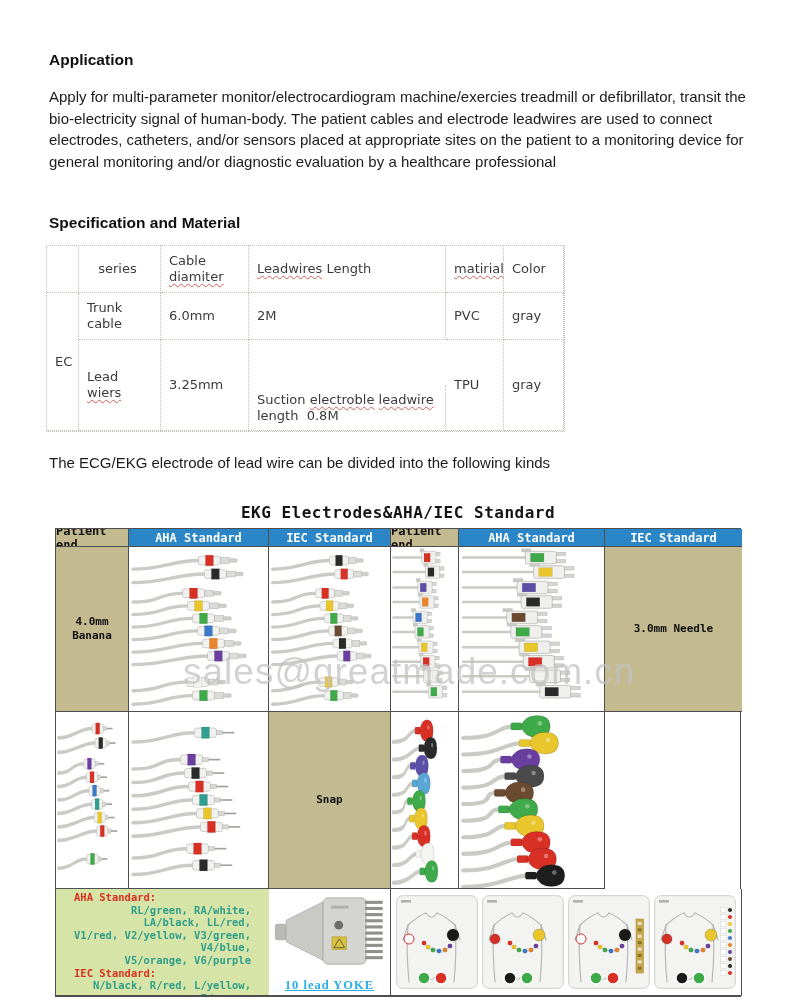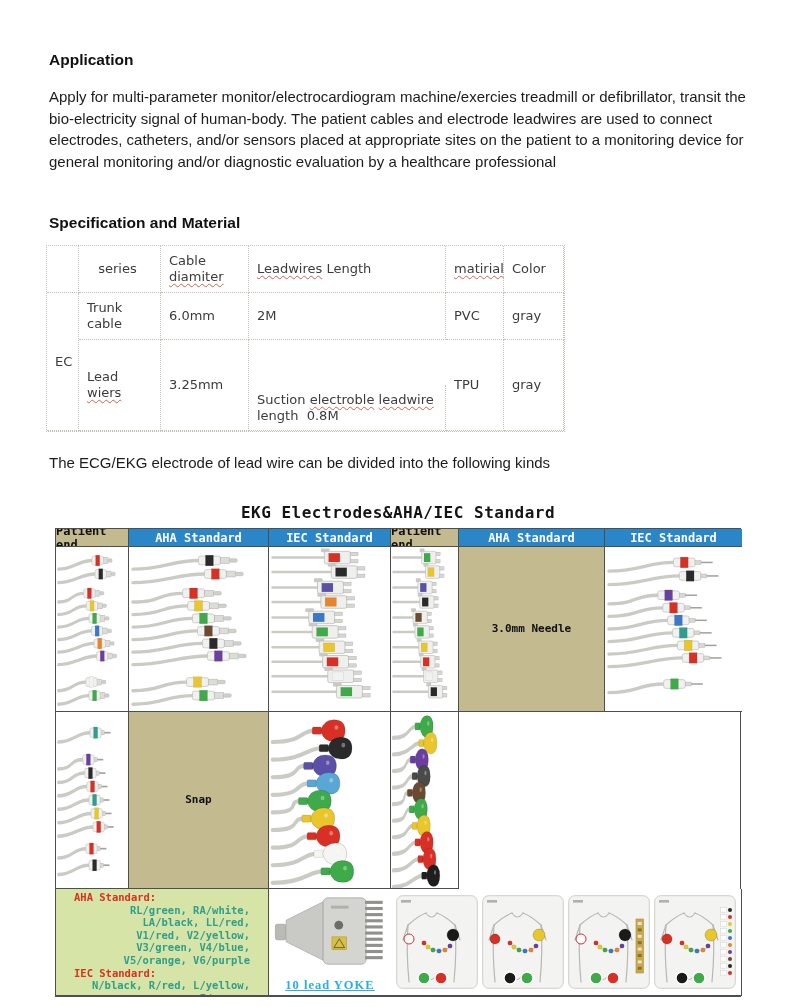--- a/index.html
+++ b/index.html
@@ -132,20 +132,21 @@
   <div class="fig-title">EKG Electrodes&amp;AHA/IEC Standard</div>
 
   <div class="fig-grid">
     <div class="fc hdr hdr-tan">Patient end</div>
     <div class="fc hdr hdr-blue">AHA Standard</div>
     <div class="fc hdr hdr-blue">IEC Standard</div>
     <div class="fc hdr hdr-tan">Patient end</div>
     <div class="fc hdr hdr-blue">AHA Standard</div>
     <div class="fc hdr hdr-blue">IEC Standard</div>
 
+    <div class="fc lbl">4.0mm Banana</div>
     <div class="fc imgcell">
         <svg viewBox="0 0 140 170" preserveAspectRatio="none">
           <path d="M4,23 C34,23 44,14 70,14" fill="none" stroke="#cbcbc6" stroke-width="3.4" stroke-linecap="round"></path>
           <rect x="70" y="9.5" width="22" height="9" rx="2" fill="#f1f1ef" stroke="#c2c2be" stroke-width="0.8"></rect>
           <rect x="77" y="8.5" width="8" height="11" fill="#d93025" stroke="rgba(0,0,0,0.15)" stroke-width="0.5"></rect>
           <rect x="92" y="11" width="9" height="6" fill="#dcdcd8" stroke="#b4b4b0" stroke-width="0.6"></rect>
           <rect x="101" y="12.2" width="8" height="3.6" rx="1.5" fill="#d0d0cc" stroke="#aeaeaa" stroke-width="0.5"></rect>
           <path d="M4,37 C34,37 50,28 76,28" fill="none" stroke="#cbcbc6" stroke-width="3.4" stroke-linecap="round"></path>
           <rect x="76" y="23.5" width="22" height="9" rx="2" fill="#f1f1ef" stroke="#c2c2be" stroke-width="0.8"></rect>
           <rect x="83" y="22.5" width="8" height="11" fill="#2a2a2a" stroke="rgba(0,0,0,0.15)" stroke-width="0.5"></rect>
@@ -718,13 +719,14 @@
           <rect x="66.5" y="61.5" width="6" height="4.6" fill="#ffffff" stroke="#c8c8c4" stroke-width="0.4"></rect>
           <circle cx="76" cy="64" r="2" fill="#6b4a32"></circle>
           <rect x="66.5" y="68.5" width="6" height="4.6" fill="#ffffff" stroke="#c8c8c4" stroke-width="0.4"></rect>
           <circle cx="76" cy="71" r="2" fill="#2a2a2a"></circle>
           <rect x="66.5" y="75.5" width="6" height="4.6" fill="#ffffff" stroke="#c8c8c4" stroke-width="0.4"></rect>
           <circle cx="76" cy="78" r="2" fill="#d93025"></circle>
         </svg>
     </div>
   </div>
 
+  <div class="watermark">sales@greatmade.com.cn</div>
 </div>
 
 </body></html>

